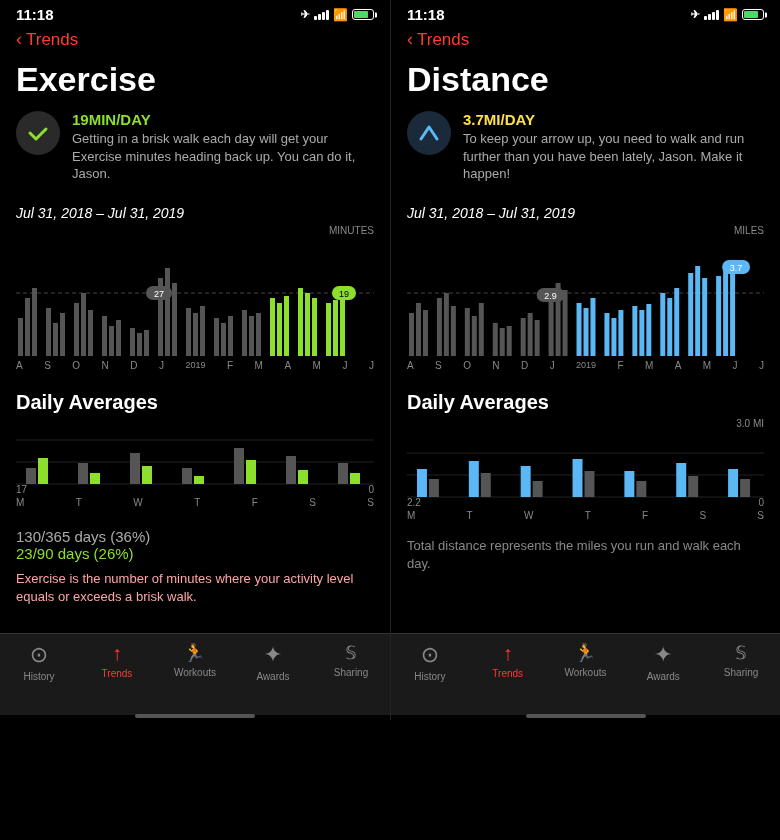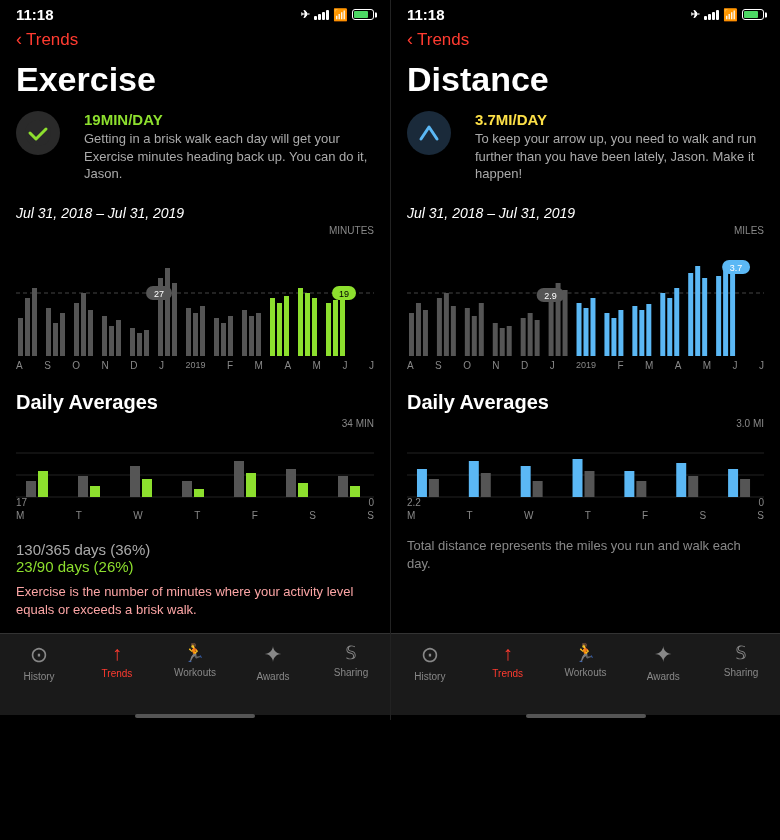--- a/index.html
+++ b/index.html
@@ -105,21 +105,21 @@
       font-size: 34px;
       font-weight: 700;
       padding: 4px 16px 12px;
     }
 
     
     .stat-card {
       display: flex;
       align-items: flex-start;
       padding: 0 16px 16px;
-      gap: 24px;
+      gap: 12px;
     }
     .stat-icon {
       width: 44px;
       height: 44px;
       border-radius: 50%;
       background: #2a2a2a;
       display: flex;
       align-items: center;
       justify-content: center;
       flex-shrink: 0;
@@ -396,24 +396,20 @@
         <span>M</span>
         <span>A</span>
         <span>M</span>
         <span>J</span>
         <span>J</span>
       </div>
     </div>
 
     <div class="section-header">Daily Averages</div>
     <div class="daily-chart-section">
-      <div style="display:flex; justify-content:space-between; color:#888; font-size:10px; margin-bottom:2px;">
-        <span></span>
-        <span>34 MIN</span>
-      </div>
       <div class="daily-chart-container">
         <svg width="100%" height="70" viewBox="0 0 358 70" preserveAspectRatio="none">
 
           <line x1="0" y1="22" x2="358" y2="22" stroke="#444" stroke-width="0.5"></line>
           <line x1="0" y1="44" x2="358" y2="44" stroke="#444" stroke-width="0.5"></line>
           <line x1="0" y1="66" x2="358" y2="66" stroke="#444" stroke-width="0.5"></line>
 
           <rect x="10" y="50" width="10" height="16" fill="#555"></rect>
           <rect x="22" y="40" width="10" height="26" fill="#8DDF2E"></rect>
 

